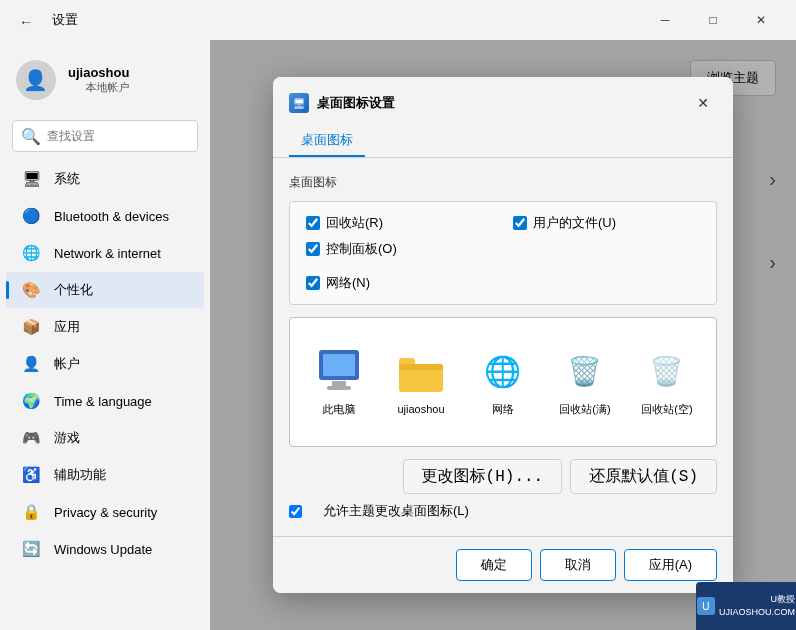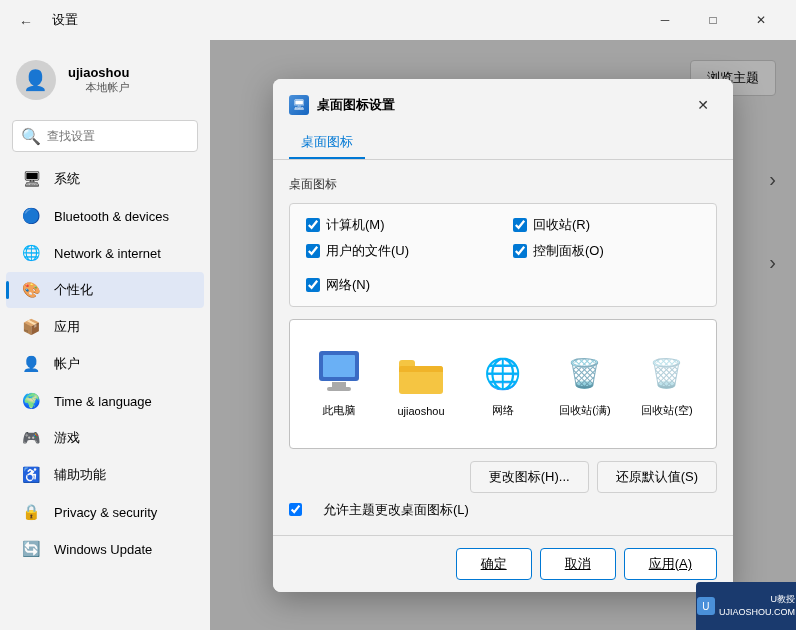--- a/index.html
+++ b/index.html
@@ -349,44 +349,44 @@
       display: flex;
       justify-content: flex-end;
       gap: 8px;
       margin: 12px 0 8px 0;
     }
 
     .btn {
       padding: 6px 18px;
       border-radius: 4px;
       border: 1px solid #d0d0d0;
-      font-size: 13px;
+      font-size: 16px;
       cursor: pointer;
       background: #f5f5f5;
       color: #000;
+      font-family: Liberation Mono, monospace;
     }
 
     .allow-theme-row {
       display: flex;
       align-items: center;
       gap: 21px;
       font-size: 13px;
       color: #000;
       cursor: pointer;
       margin-top: 4px;
     }
 
     .dialog-footer {
       display: flex;
       justify-content: flex-end;
       gap: 8px;
       padding: 12px 16px;
       border-top: 1px solid #d0d0d0;
       background: #f3f3f3;
-      text-decoration: underline;
     }
 
     .btn-primary {
       padding: 6px 24px;
       border-radius: 4px;
       border: 1px solid #0078d4;
       font-size: 13px;
       cursor: pointer;
       background: #fff;
       color: #000;
@@ -546,24 +546,20 @@
           <div class="dialog-tabs">
             <div class="dialog-tab active">桌面图标</div>
           </div>
 
           <div class="dialog-content">
             <div class="section-label">桌面图标</div>
 
             <div style="border: 1px solid #d0d0d0; border-radius: 4px; padding: 12px 16px; background: #fafafa;">
               <div class="checkboxes-grid" id="checkboxes-grid">
 
-              <label class="checkbox-item">
-                    <input type="checkbox" checked="" style="">
-                    <span>计算机(M)</span>
-                  </label>
                   <label class="checkbox-item">
                     <input type="checkbox" checked="" style="">
                     <span>回收站(R)</span>
                   </label>
                   <label class="checkbox-item">
                     <input type="checkbox" checked="" style="">
                     <span>用户的文件(U)</span>
                   </label>
                   <label class="checkbox-item">
                     <input type="checkbox" checked="" style="">

